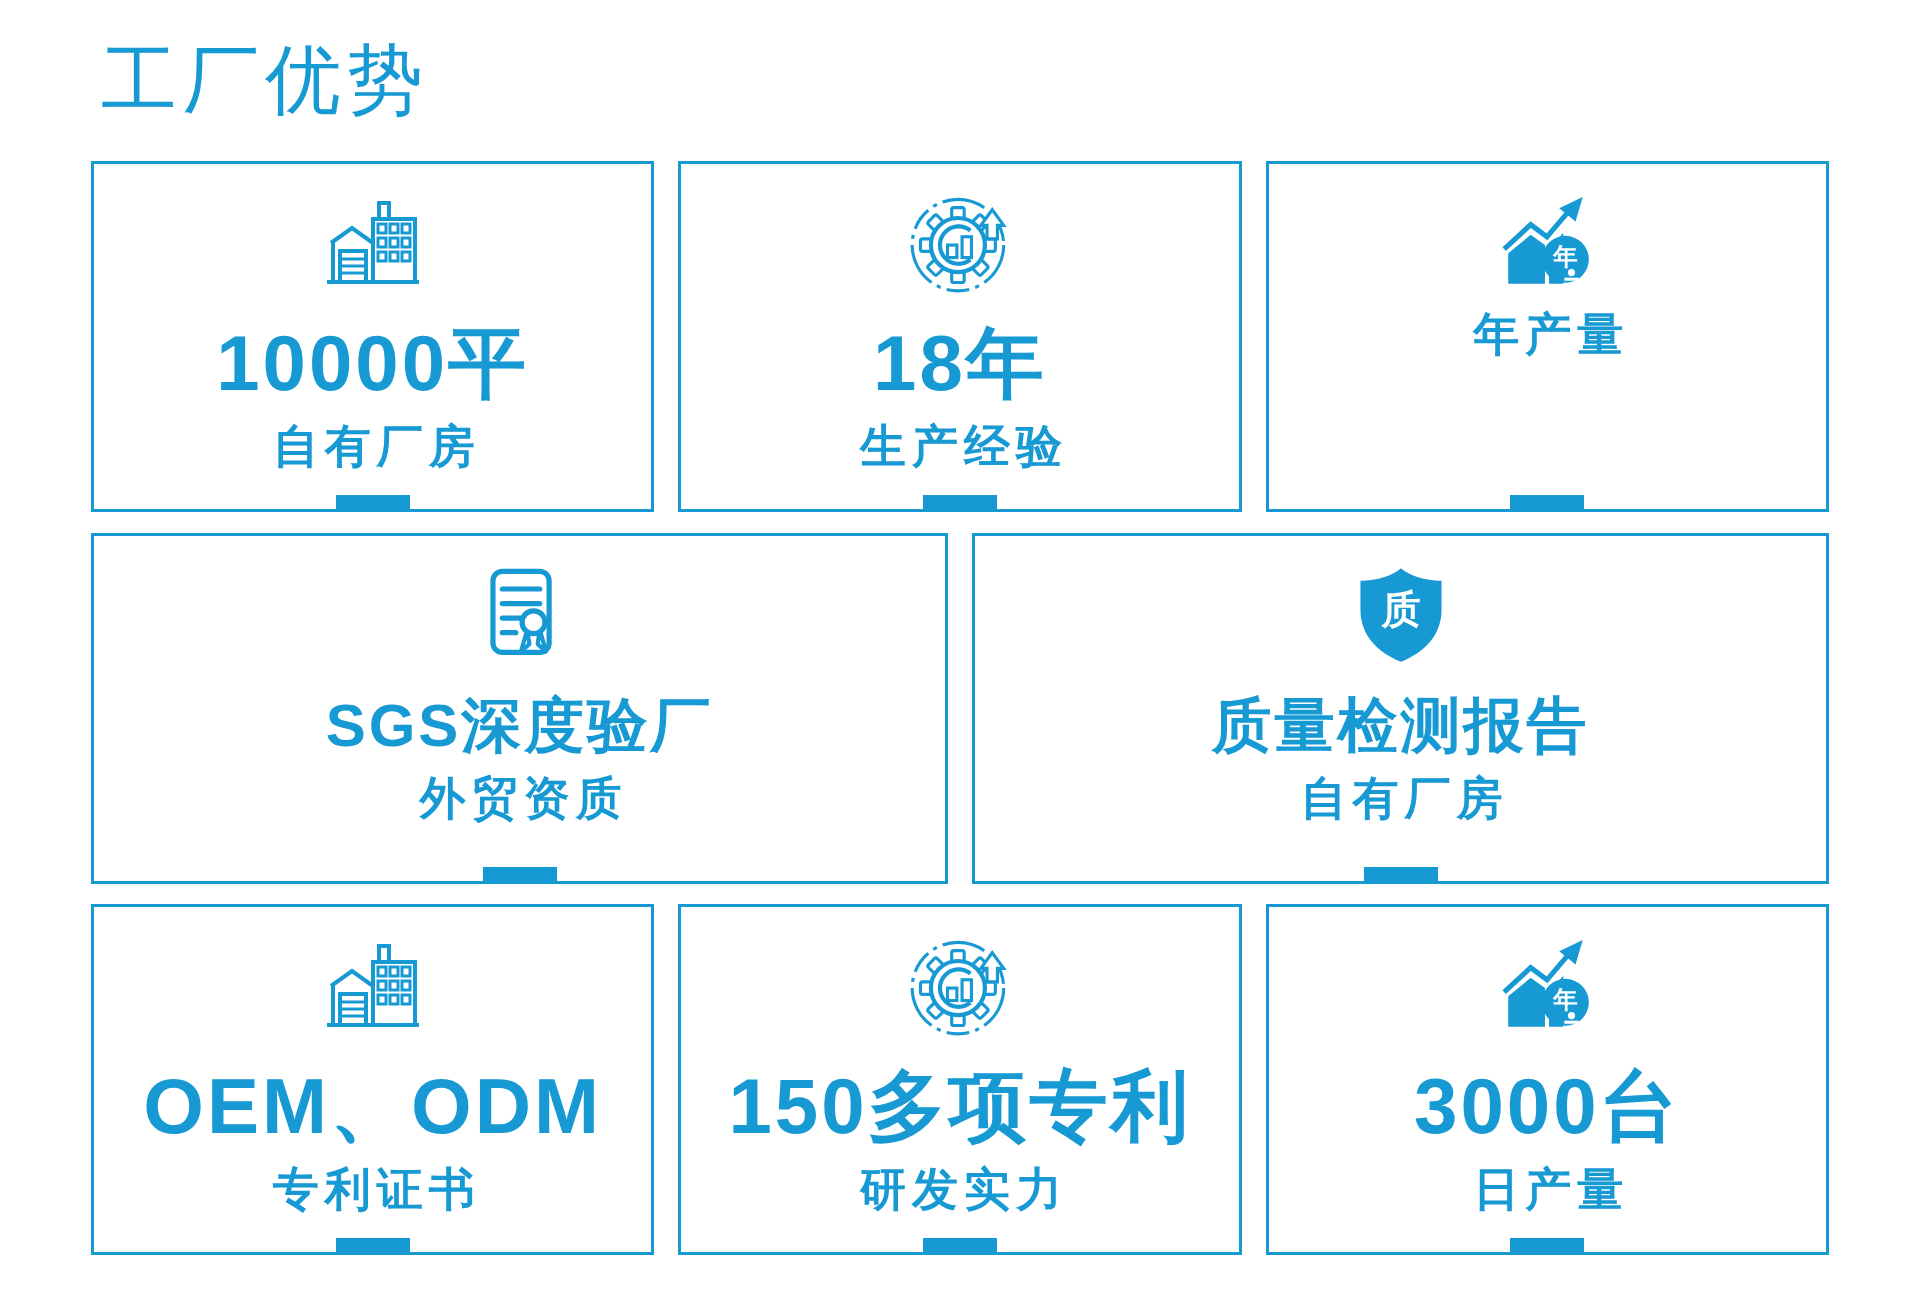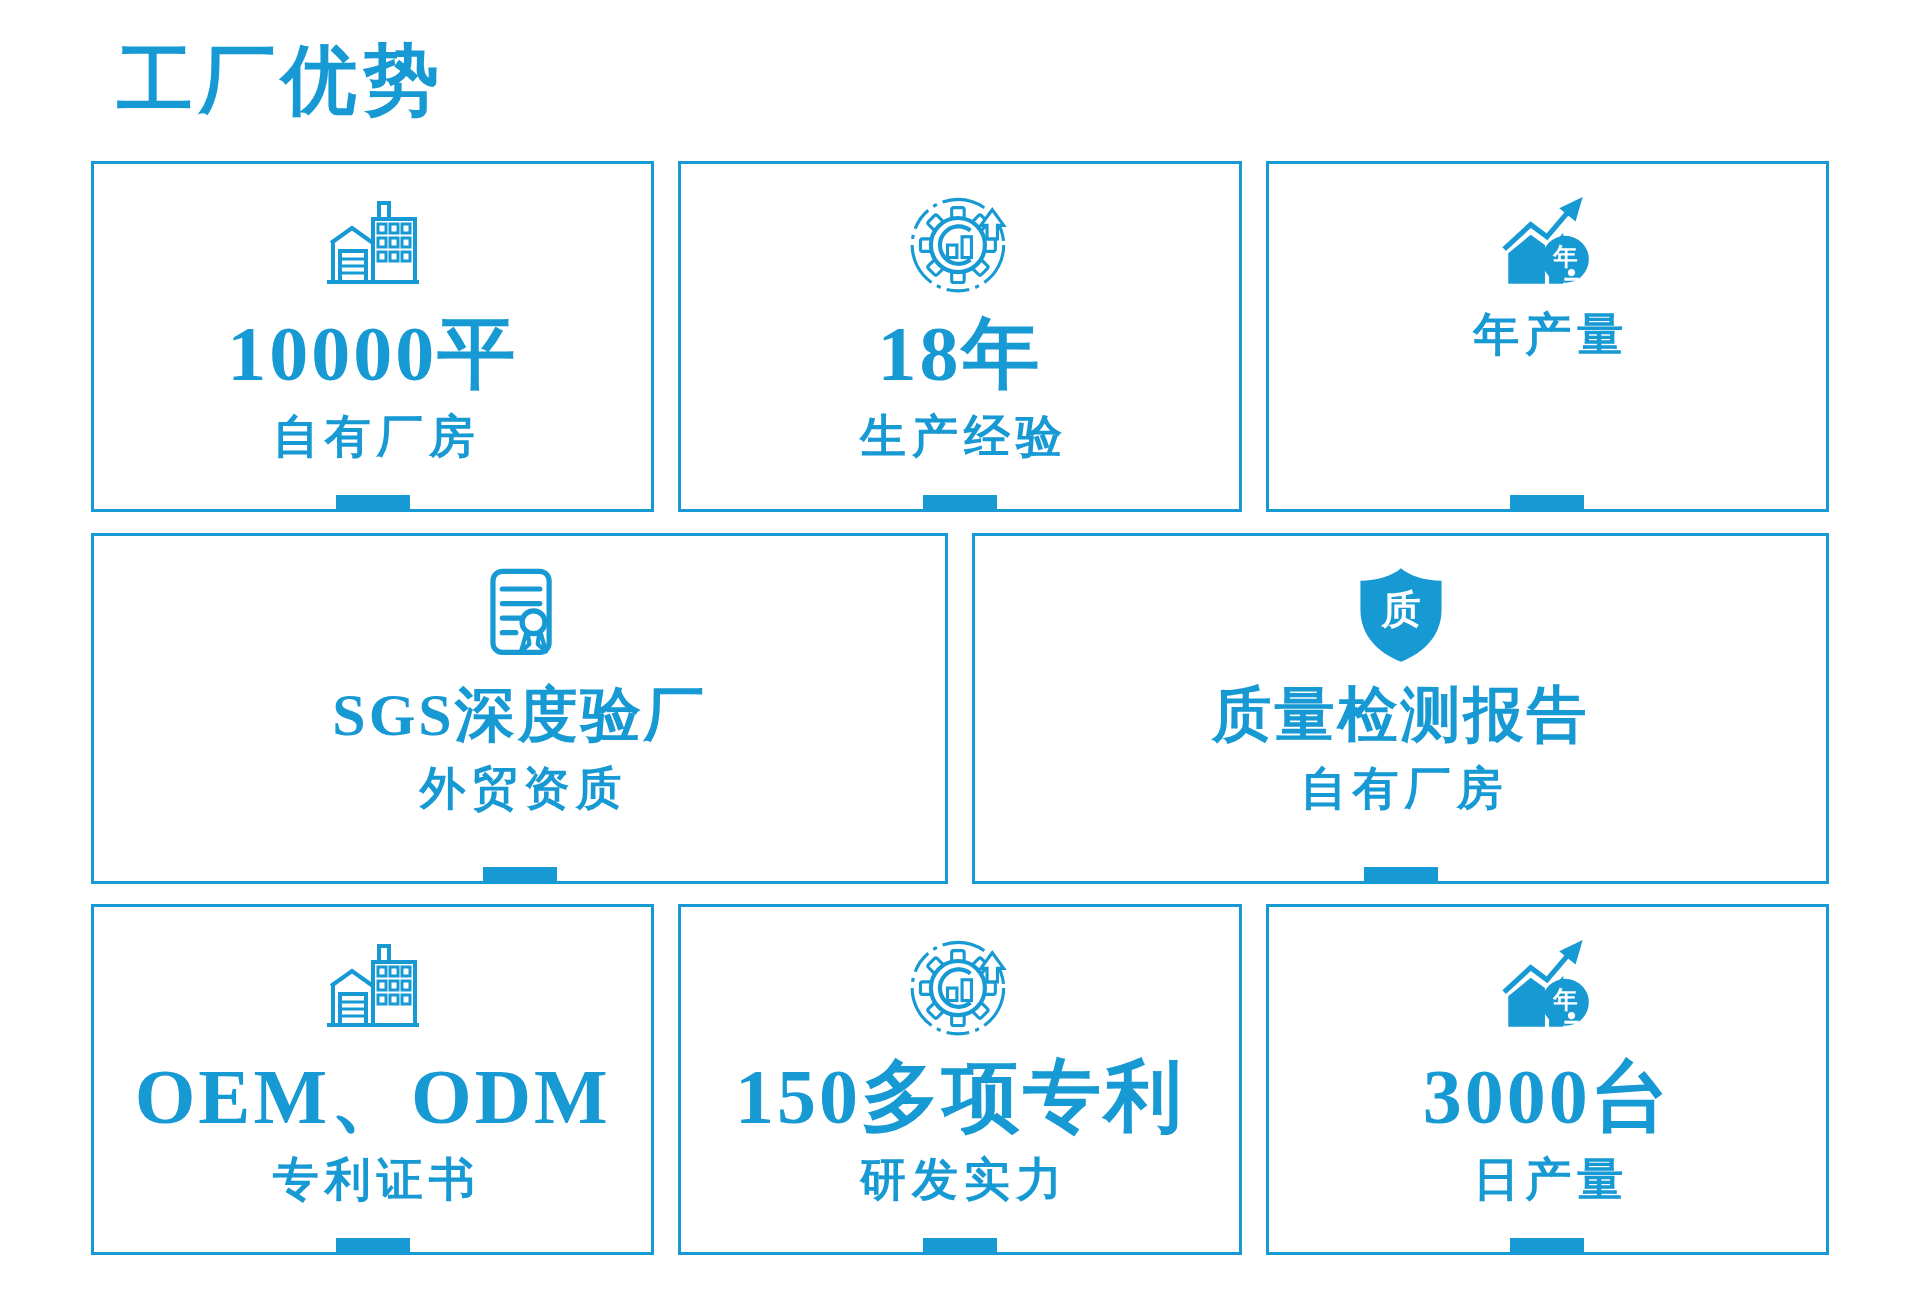--- a/index.html
+++ b/index.html
@@ -12,24 +12,24 @@
     font-family:"Liberation Sans","DejaVu Sans",sans-serif;
     color:var(--blue);
     overflow:hidden;
   }
   .page{
     width:1920px;height:1312px;
     padding:36px 91px 0 91px;
   }
   .page-title{
     font-size:76px;
-    font-weight:bold;
+    font-weight:normal;
     letter-spacing:6px;
     color:var(--blue);
-    margin-left:26px;
+    margin-left:10px;
     line-height:1.15;
   }
   .row{
     display:grid;
     gap:24px;
   }
   .row-1{grid-template-columns:repeat(3,1fr);margin-top:38px;}
   .row-2{grid-template-columns:repeat(2,1fr);margin-top:21px;}
   .row-3{grid-template-columns:repeat(3,1fr);margin-top:20px;}
   .card{
@@ -43,27 +43,26 @@
   }
   .card .icon{
     margin-top:26px;
     height:106px;
     display:flex;
     align-items:center;
     justify-content:center;
   }
   .card .icon svg{display:block;}
   .card .value{
-    margin-top:14px;
+    margin-top:24px;
     font-size:78px;
     font-weight:bold;
     letter-spacing:3px;
     line-height:1.12;
     white-space:nowrap;
-    font-family:Liberation Serif, serif;
   }
   .row-2 .card .value{font-size:60px;}
   .card .label{
     margin-top:8px;
     font-size:46px;
     font-weight:bold;
     letter-spacing:6px;
     white-space:nowrap;
     margin-left:8px;
   }

